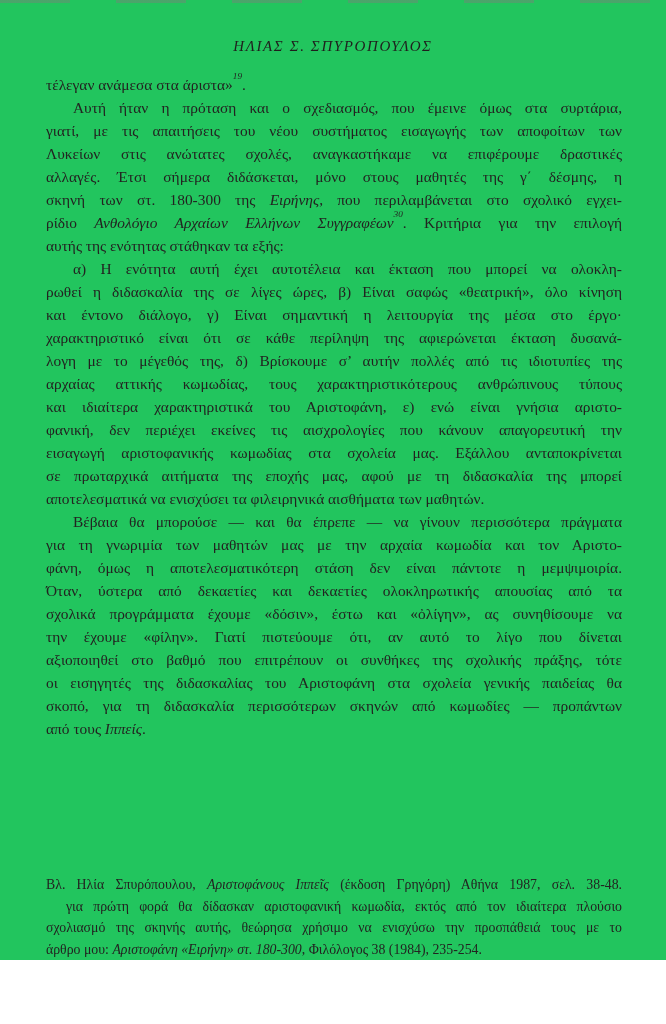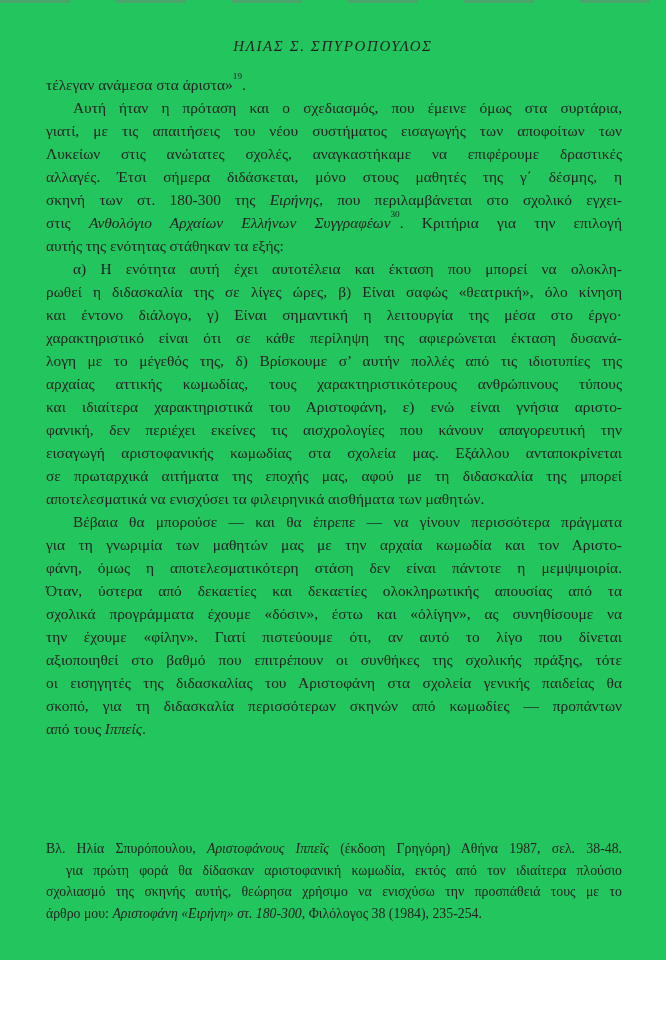--- a/index.html
+++ b/index.html
@@ -21,25 +21,25 @@
   .body-text{
     position:absolute;top:73px;left:46px;width:576px;
     font-size:15.4px;line-height:23px;
   }
   .footnotes{
     position:absolute;top:838px;left:46px;width:576px;
     font-size:13.8px;line-height:21.5px;
   }
   .line{text-align:justify;text-align-last:justify;}
   .line.last{text-align-last:left;}
-  .para.jlast .line.last{text-align-last:justify;}
+  .para.jlast .line.last{text-align-last:justify;margin-top:36px;}
   .body-text .para.ind .line:first-child{text-indent:27px;}
   .footnotes .para.ind .line:first-child{text-indent:20px;}
   .it{font-style:italic;}
-  sup{font-size:0.6em;line-height:0;position:relative;top:-0.5em;}
+  sup{font-size:0.6em;line-height:0;position:relative;top:-0.5em;font-style:italic;}
   .page-number{
     position:absolute;top:968px;left:46px;
     font-size:18px;font-weight:normal;font-style:italic;
     letter-spacing:0.5px;color:#1b1b19;
   }
 </style>
 </head>
 <body>
 
 <div class="page">
@@ -48,21 +48,21 @@
   <div class="body-text">
       <div class="para">
         <div class="line last"><span>τέλεγαν ανάμεσα στα άριστα»</span><sup>19</sup><span>.</span></div>
       </div>
       <div class="para ind">
         <div class="line"><span>Αυτή ήταν η πρόταση και ο σχεδιασμός, που έμεινε όμως στα συρτάρια,</span></div>
         <div class="line"><span>γιατί, με τις απαιτήσεις του νέου συστήματος εισαγωγής των αποφοίτων των</span></div>
         <div class="line"><span>Λυκείων στις ανώτατες σχολές, αναγκαστήκαμε να επιφέρουμε δραστικές</span></div>
         <div class="line"><span>αλλαγές. Έτσι σήμερα διδάσκεται, μόνο στους μαθητές της γ΄ δέσμης, η</span></div>
         <div class="line"><span>σκηνή των στ. 180-300 της </span><span class="it">Ειρήνης</span><span>, που περιλαμβάνεται στο σχολικό εγχει-</span></div>
-        <div class="line"><span>στις </span><span class="it">Ανθολόγιο Αρχαίων Ελλήνων Συγγραφέων</span><sup>30</sup><span>. Κριτήρια για την επιλογή</span></div>
+        <div class="line"><span>ρίδιο </span><span class="it">Ανθολόγιο Αρχαίων Ελλήνων Συγγραφέων</span><sup>30</sup><span>. Κριτήρια για την επιλογή</span></div>
         <div class="line last"><span>αυτής της ενότητας στάθηκαν τα εξής:</span></div>
       </div>
       <div class="para ind">
         <div class="line"><span>α) Η ενότητα αυτή έχει αυτοτέλεια και έκταση που μπορεί να ολοκλη-</span></div>
         <div class="line"><span>ρωθεί η διδασκαλία της σε λίγες ώρες, β) Είναι σαφώς «θεατρική», όλο κίνηση</span></div>
         <div class="line"><span>και έντονο διάλογο, γ) Είναι σημαντική η λειτουργία της μέσα στο έργο·</span></div>
         <div class="line"><span>χαρακτηριστικό είναι ότι σε κάθε περίληψη της αφιερώνεται έκταση δυσανά-</span></div>
         <div class="line"><span>λογη με το μέγεθός της, δ) Βρίσκουμε σ’ αυτήν πολλές από τις ιδιοτυπίες της</span></div>
         <div class="line"><span>αρχαίας αττικής κωμωδίας, τους χαρακτηριστικότερους ανθρώπινους τύπους</span></div>
         <div class="line"><span>και ιδιαίτερα χαρακτηριστικά του Αριστοφάνη, ε) ενώ είναι γνήσια αριστο-</span></div>

